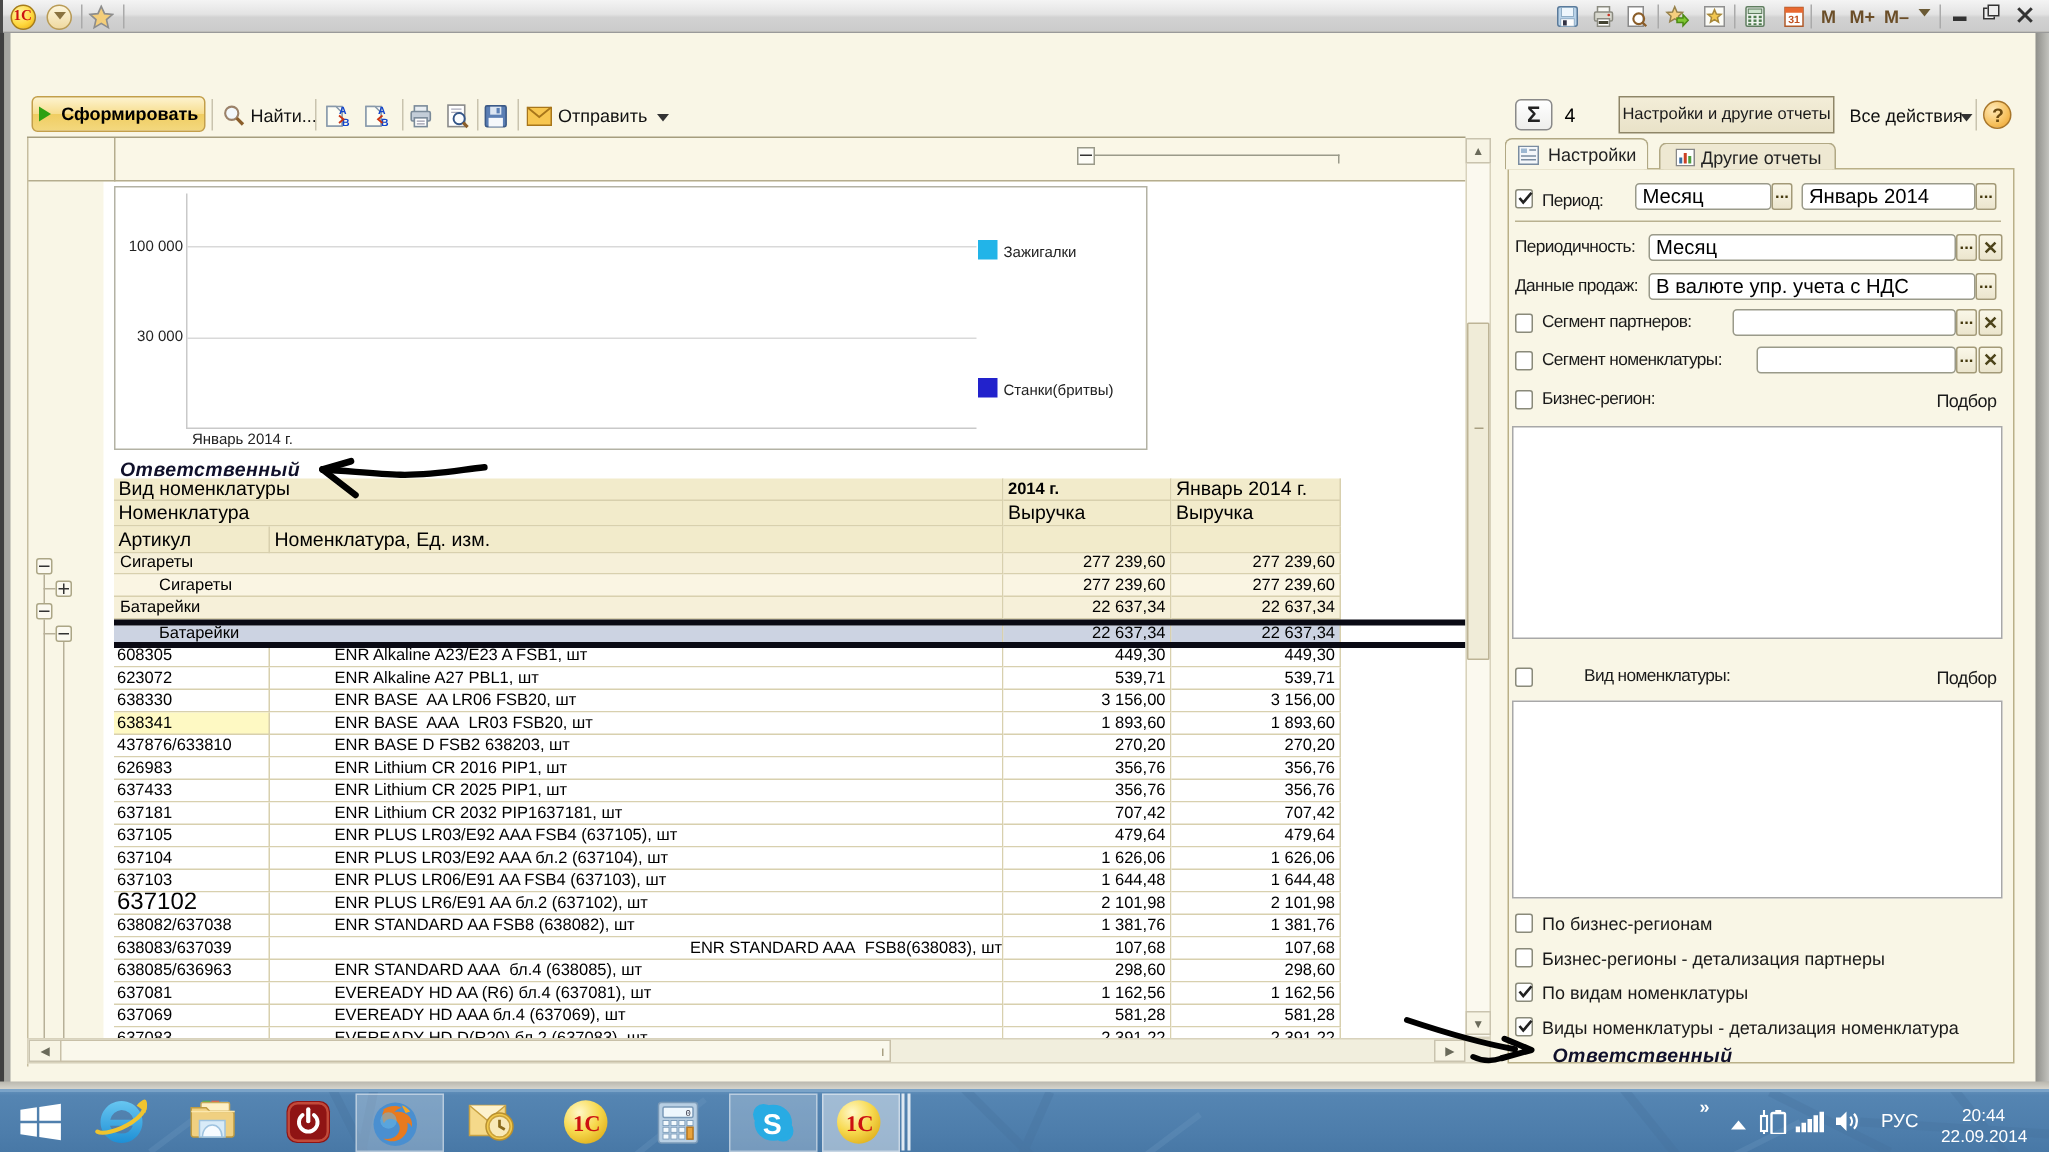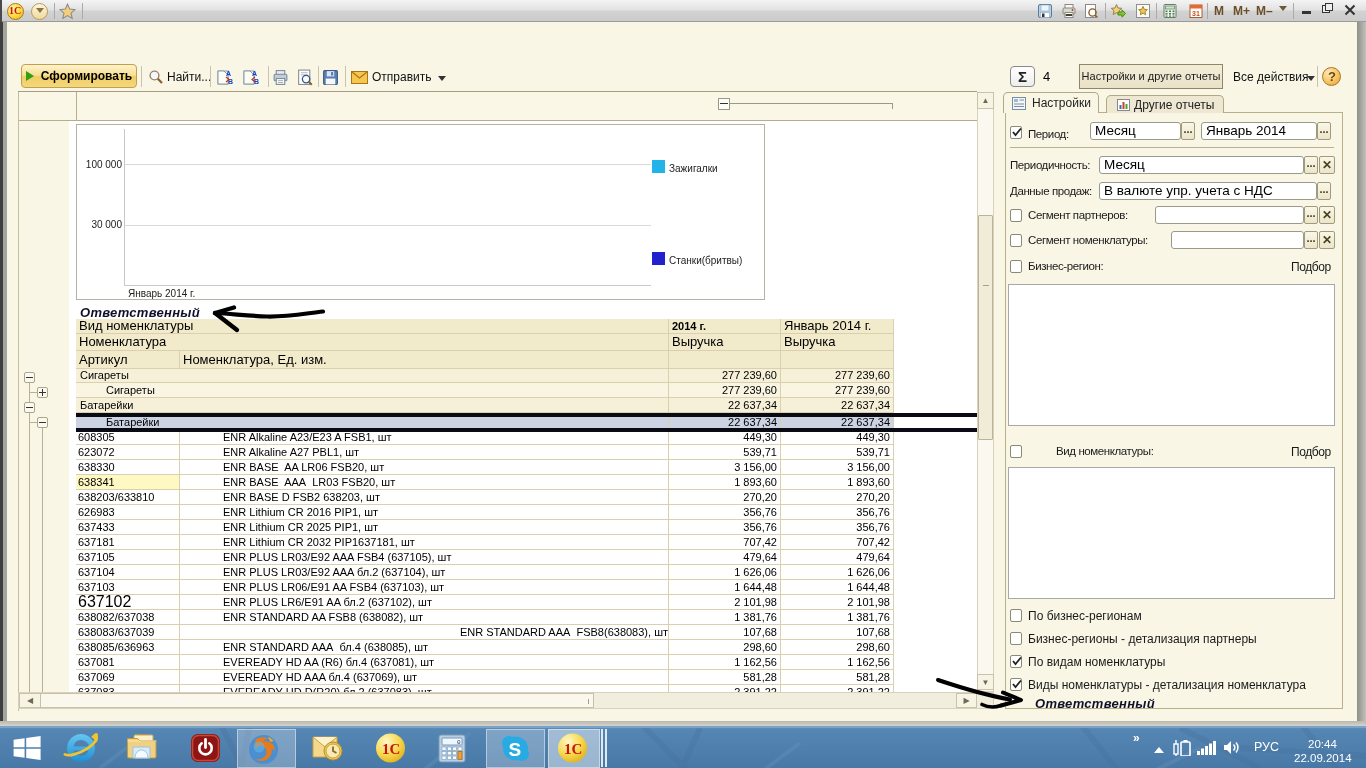--- a/index.html
+++ b/index.html
@@ -262,21 +262,21 @@
 <div class="abs" style="left:669px;top:445px;width:112px;height:15px;background:#fff;font-size:11px;padding-right:3px;text-align:right;color:#000;border-right:1px solid #d8d0ae;border-bottom:1px solid #d8d0ae;line-height:14px;white-space:nowrap;overflow:hidden;">539,71</div>
 <div class="abs" style="left:781px;top:445px;width:113px;height:15px;background:#fff;font-size:11px;padding-right:3px;text-align:right;color:#000;border-right:1px solid #d8d0ae;border-bottom:1px solid #d8d0ae;line-height:14px;white-space:nowrap;overflow:hidden;">539,71</div>
 <div class="abs" style="left:76px;top:460px;width:104px;height:15px;background:#fff;font-size:11px;padding-left:2px;text-align:left;color:#000;border-right:1px solid #d8d0ae;border-bottom:1px solid #d8d0ae;line-height:14px;white-space:nowrap;overflow:hidden;">638330</div>
 <div class="abs" style="left:180px;top:460px;width:489px;height:15px;background:#fff;font-size:11px;padding-left:3px;text-align:left;color:#000;border-right:1px solid #d8d0ae;border-bottom:1px solid #d8d0ae;line-height:14px;white-space:nowrap;overflow:hidden;"><span style="padding-left:40px">ENR BASE&nbsp; AA LR06 FSB20, шт</span></div>
 <div class="abs" style="left:669px;top:460px;width:112px;height:15px;background:#fff;font-size:11px;padding-right:3px;text-align:right;color:#000;border-right:1px solid #d8d0ae;border-bottom:1px solid #d8d0ae;line-height:14px;white-space:nowrap;overflow:hidden;">3 156,00</div>
 <div class="abs" style="left:781px;top:460px;width:113px;height:15px;background:#fff;font-size:11px;padding-right:3px;text-align:right;color:#000;border-right:1px solid #d8d0ae;border-bottom:1px solid #d8d0ae;line-height:14px;white-space:nowrap;overflow:hidden;">3 156,00</div>
 <div class="abs" style="left:76px;top:475px;width:104px;height:15px;background:#fef9c3;font-size:11px;padding-left:2px;text-align:left;color:#000;border-right:1px solid #d8d0ae;border-bottom:1px solid #d8d0ae;line-height:14px;white-space:nowrap;overflow:hidden;">638341</div>
 <div class="abs" style="left:180px;top:475px;width:489px;height:15px;background:#fff;font-size:11px;padding-left:3px;text-align:left;color:#000;border-right:1px solid #d8d0ae;border-bottom:1px solid #d8d0ae;line-height:14px;white-space:nowrap;overflow:hidden;"><span style="padding-left:40px">ENR BASE&nbsp; AAA&nbsp; LR03 FSB20, шт</span></div>
 <div class="abs" style="left:669px;top:475px;width:112px;height:15px;background:#fff;font-size:11px;padding-right:3px;text-align:right;color:#000;border-right:1px solid #d8d0ae;border-bottom:1px solid #d8d0ae;line-height:14px;white-space:nowrap;overflow:hidden;">1 893,60</div>
 <div class="abs" style="left:781px;top:475px;width:113px;height:15px;background:#fff;font-size:11px;padding-right:3px;text-align:right;color:#000;border-right:1px solid #d8d0ae;border-bottom:1px solid #d8d0ae;line-height:14px;white-space:nowrap;overflow:hidden;">1 893,60</div>
-<div class="abs" style="left:76px;top:490px;width:104px;height:15px;background:#fff;font-size:11px;padding-left:2px;text-align:left;color:#000;border-right:1px solid #d8d0ae;border-bottom:1px solid #d8d0ae;line-height:14px;white-space:nowrap;overflow:hidden;">638203/633810</div>
+<div class="abs" style="left:76px;top:490px;width:104px;height:15px;background:#fff;font-size:11px;padding-left:2px;text-align:left;color:#000;border-right:1px solid #d8d0ae;border-bottom:1px solid #d8d0ae;line-height:14px;white-space:nowrap;overflow:hidden;">437876/633810</div>
 <div class="abs" style="left:180px;top:490px;width:489px;height:15px;background:#fff;font-size:11px;padding-left:3px;text-align:left;color:#000;border-right:1px solid #d8d0ae;border-bottom:1px solid #d8d0ae;line-height:14px;white-space:nowrap;overflow:hidden;"><span style="padding-left:40px">ENR BASE D FSB2 638203, шт</span></div>
 <div class="abs" style="left:669px;top:490px;width:112px;height:15px;background:#fff;font-size:11px;padding-right:3px;text-align:right;color:#000;border-right:1px solid #d8d0ae;border-bottom:1px solid #d8d0ae;line-height:14px;white-space:nowrap;overflow:hidden;">270,20</div>
 <div class="abs" style="left:781px;top:490px;width:113px;height:15px;background:#fff;font-size:11px;padding-right:3px;text-align:right;color:#000;border-right:1px solid #d8d0ae;border-bottom:1px solid #d8d0ae;line-height:14px;white-space:nowrap;overflow:hidden;">270,20</div>
 <div class="abs" style="left:76px;top:505px;width:104px;height:15px;background:#fff;font-size:11px;padding-left:2px;text-align:left;color:#000;border-right:1px solid #d8d0ae;border-bottom:1px solid #d8d0ae;line-height:14px;white-space:nowrap;overflow:hidden;">626983</div>
 <div class="abs" style="left:180px;top:505px;width:489px;height:15px;background:#fff;font-size:11px;padding-left:3px;text-align:left;color:#000;border-right:1px solid #d8d0ae;border-bottom:1px solid #d8d0ae;line-height:14px;white-space:nowrap;overflow:hidden;"><span style="padding-left:40px">ENR Lithium CR 2016 PIP1, шт</span></div>
 <div class="abs" style="left:669px;top:505px;width:112px;height:15px;background:#fff;font-size:11px;padding-right:3px;text-align:right;color:#000;border-right:1px solid #d8d0ae;border-bottom:1px solid #d8d0ae;line-height:14px;white-space:nowrap;overflow:hidden;">356,76</div>
 <div class="abs" style="left:781px;top:505px;width:113px;height:15px;background:#fff;font-size:11px;padding-right:3px;text-align:right;color:#000;border-right:1px solid #d8d0ae;border-bottom:1px solid #d8d0ae;line-height:14px;white-space:nowrap;overflow:hidden;">356,76</div>
 <div class="abs" style="left:76px;top:520px;width:104px;height:15px;background:#fff;font-size:11px;padding-left:2px;text-align:left;color:#000;border-right:1px solid #d8d0ae;border-bottom:1px solid #d8d0ae;line-height:14px;white-space:nowrap;overflow:hidden;">637433</div>
 <div class="abs" style="left:180px;top:520px;width:489px;height:15px;background:#fff;font-size:11px;padding-left:3px;text-align:left;color:#000;border-right:1px solid #d8d0ae;border-bottom:1px solid #d8d0ae;line-height:14px;white-space:nowrap;overflow:hidden;"><span style="padding-left:40px">ENR Lithium CR 2025 PIP1, шт</span></div>
 <div class="abs" style="left:669px;top:520px;width:112px;height:15px;background:#fff;font-size:11px;padding-right:3px;text-align:right;color:#000;border-right:1px solid #d8d0ae;border-bottom:1px solid #d8d0ae;line-height:14px;white-space:nowrap;overflow:hidden;">356,76</div>

